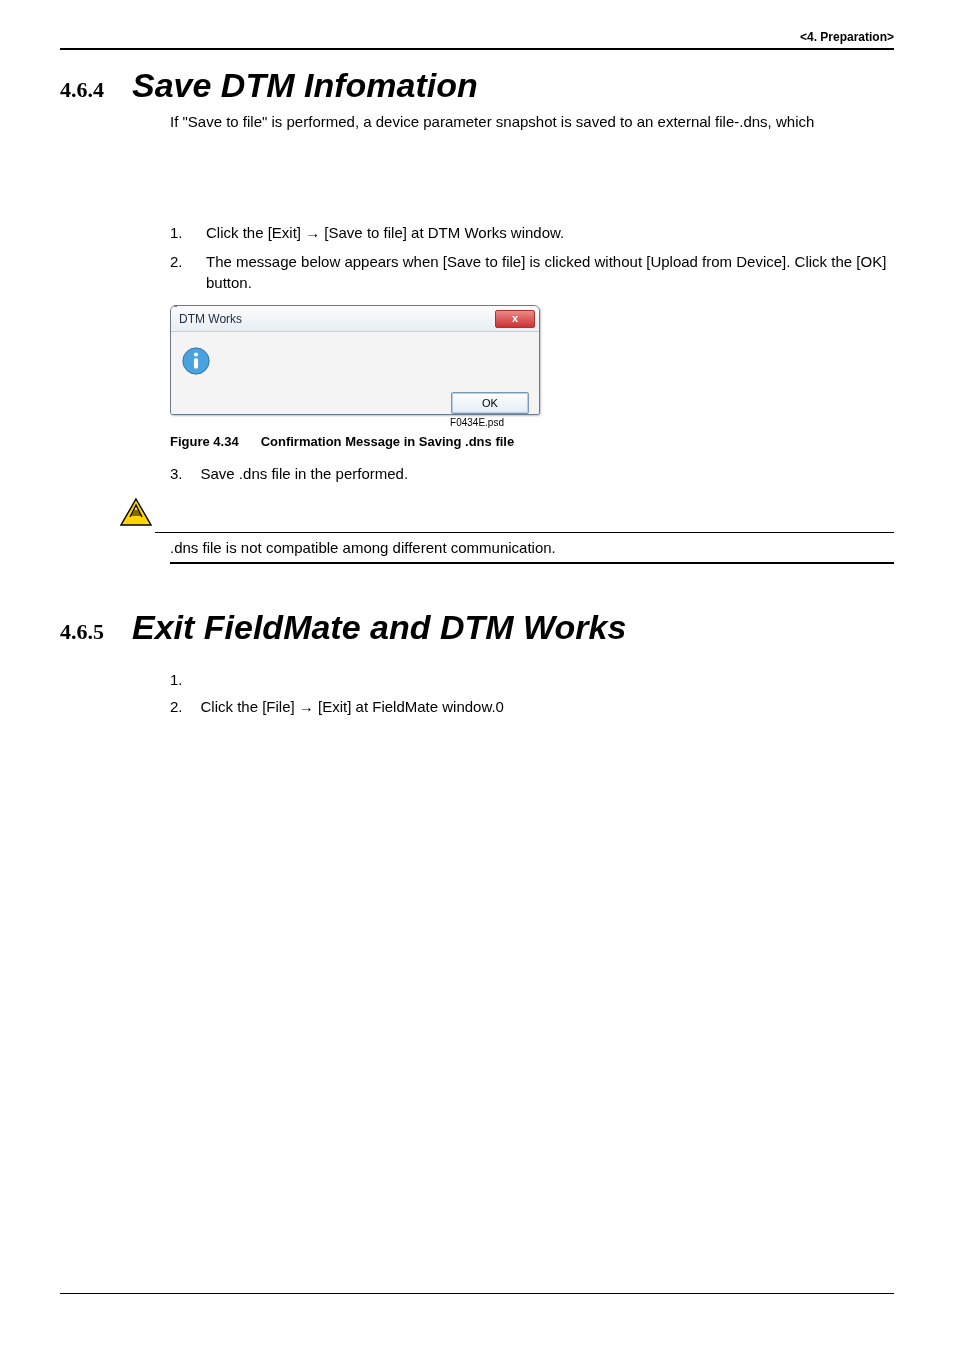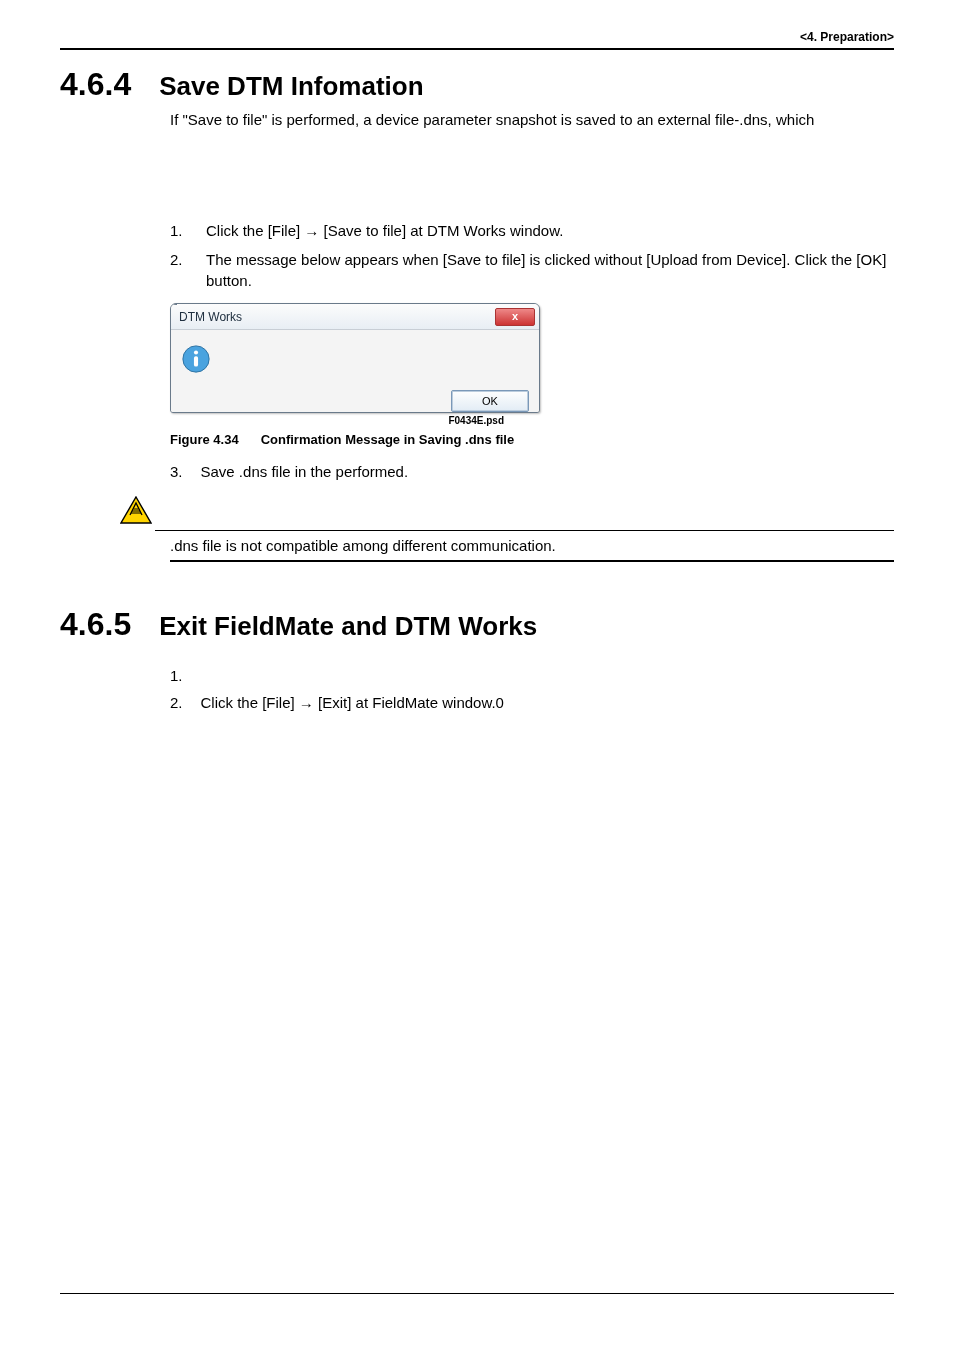--- a/index.html
+++ b/index.html
@@ -23,26 +23,28 @@
     border-bottom: 2px solid #000;
     margin-bottom: 16px;
   }
   .sec-head {
     display: flex;
     align-items: baseline;
     gap: 28px;
     margin-bottom: 6px;
   }
   .sec-num {
-    font-size: 32px;
+    font-size: 22px;
     font-weight: bold;
+    font-family: Liberation Serif, serif;
   }
   .sec-title {
-    font-size: 26px;
+    font-size: 34px;
     font-weight: bold;
+    font-style: italic;
   }
   .body-indent {
     margin-left: 110px;
   }
   .para {
     font-size: 15px;
     line-height: 1.4;
     margin-bottom: 6px;
   }
   .ol {
@@ -130,21 +132,21 @@
     font-size: 11px;
     display:flex; align-items:center; justify-content:center;
     box-shadow: 0 0 0 1px #bcd inset;
   }
   .img-tag {
     font-size: 10px;
     text-align: right;
     width: 334px;
     margin-top: 2px;
     color:#000;
-    font-weight:bold;
+    font-weight:normal;
   }
   .fig-caption {
     margin-left: 110px;
     font-size: 13px;
     font-weight: bold;
     margin-top: 6px;
     margin-bottom: 14px;
     display:flex;
     gap: 22px;
   }
@@ -215,21 +217,21 @@
   <span class="sec-num">4.6.4</span>
   <span class="sec-title">Save DTM Infomation</span>
 </div>
 <div class="body-indent">
   <p class="para">If "Save to file" is performed, a device parameter snapshot is saved to an external file-.dns, which</p>
 </div>
 
 <ul class="ol body-indent">
   <li>
     <span class="num">1.</span>
-    <span>Click the [File] → [Save to file] at DTM Works window.</span>
+    <span>Click the [Exit] → [Save to file] at DTM Works window.</span>
   </li>
   <li>
     <span class="num">2.</span>
     <span>The message below appears when [Save to file] is clicked without [Upload from Device]. Click the [OK] button.</span>
   </li>
 </ul>
 
 <div class="dialog-wrap">
   <div class="dlg">
     <div class="dlg-titlebar">

